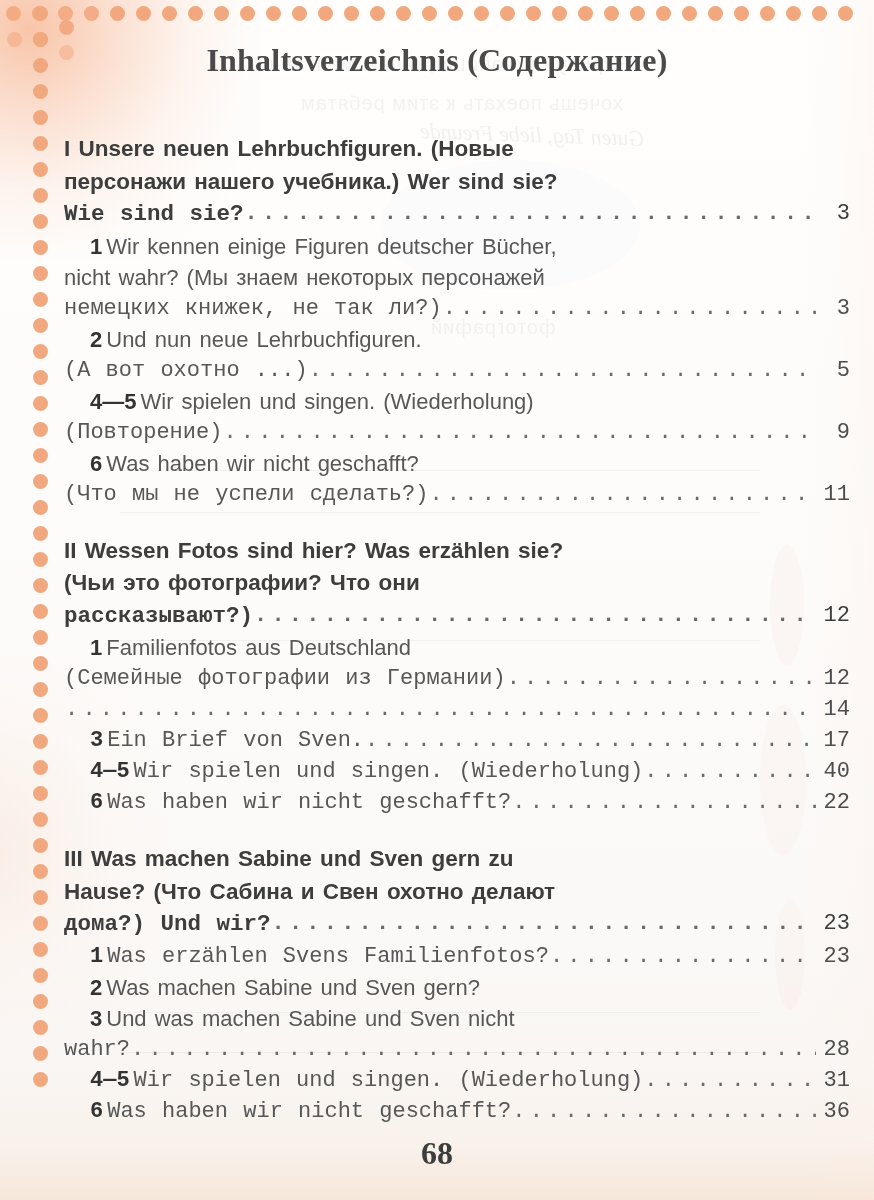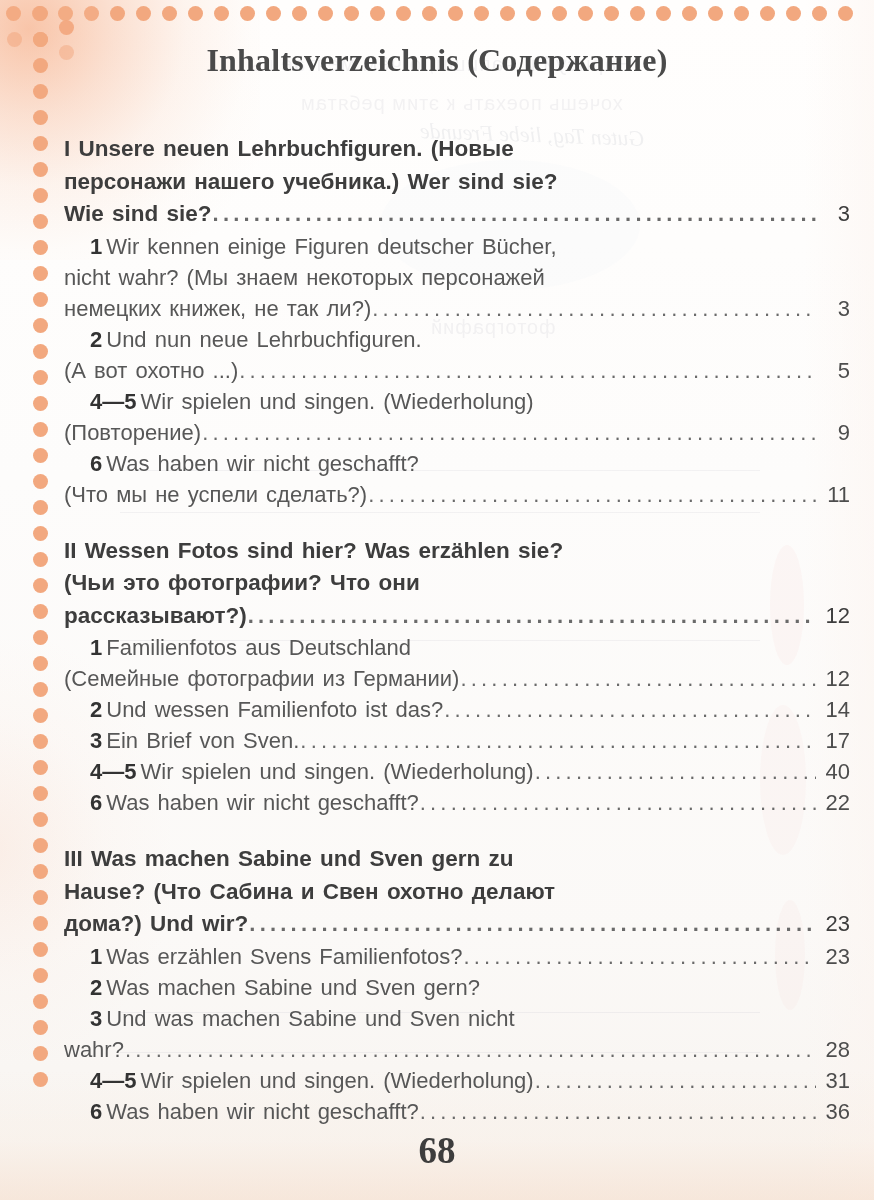--- a/index.html
+++ b/index.html
@@ -181,20 +181,21 @@
     color: #333333;
     margin-left: 26px;
     margin-right: 4px;
   }
 
   
   .leadline {
     display: flex;
     align-items: flex-end;
     width: 786px;
+    font-family: Liberation Mono, monospace;
   }
   .leadline .txt {
     white-space: pre;
     flex: 0 0 auto;
   }
   .leadline .leader {
     flex: 1 1 auto;
     overflow: hidden;
     white-space: nowrap;
     color: #6a6a6a;
@@ -217,21 +218,21 @@
   .sec-head .leadline .pg { color: #3d3d3d; font-weight: normal; }
 
   .page-number {
     position: absolute;
     left: 0;
     bottom: 28px;
     width: 874px;
     text-align: center;
     font-family: "Liberation Serif", serif;
     font-weight: bold;
-    font-size: 37px;
+    font-size: 32px;
     color: #3d3d3d;
   }
 </style>
 </head>
 <body>
 
 <div id="page">
 
   <div class="paper-tint"></div>
 
@@ -403,21 +404,20 @@
             <div class="entry">
               <div><span class="num">1</span>Familienfotos aus Deutschland</div>
               <div class="leadline">
                 <span class="txt">(Семейные фотографии из Германии)</span>
                 <span class="leader"></span>
                 <span class="pg">12</span>
               </div>
             </div>
             <div class="entry">
               <div class="leadline">
-                <span class="txt"><span class="num">2</span>Und wessen Familienfoto ist das?</span>
                 <span class="leader"></span>
                 <span class="pg">14</span>
               </div>
             </div>
             <div class="entry">
               <div class="leadline">
                 <span class="txt"><span class="num">3</span>Ein Brief von Sven.</span>
                 <span class="leader"></span>
                 <span class="pg">17</span>
               </div>

